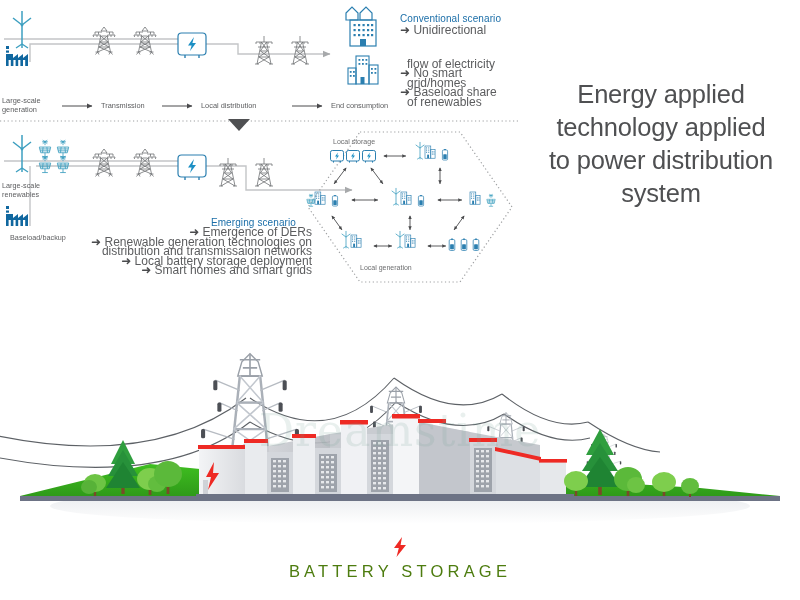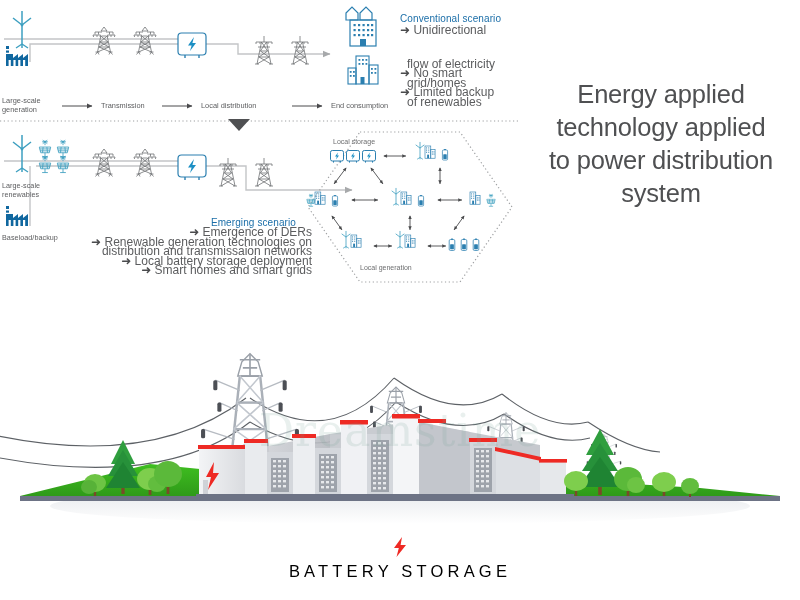--- a/index.html
+++ b/index.html
@@ -38,21 +38,21 @@
   #main-title {
     left: 524px; top: 78px; width: 274px;
     text-align: center;
     font-size: 25.5px; line-height: 33px;
     color: #4f5052; font-weight: normal; letter-spacing: -0.2px;
   }
 
   
   #caption {
     left: 0; top: 562px; width: 800px; text-align: center;
-    font-size: 16.5px; letter-spacing: 4.2px; color: #000000;
+    font-size: 16.5px; letter-spacing: 4.2px; color: #4d7c0f;
   }
   #caption-bolt { left: 0; top: 536px; width: 800px; text-align: center; }
 
   
   #watermark {
     left: 190px; top: 360px; width: 420px; height: 140px;
     color: rgba(120,160,150,0.16);
     font-size: 44px; letter-spacing: 1px;
     font-family: "DejaVu Serif", serif;
     display: flex; align-items: center; justify-content: center;
@@ -428,37 +428,37 @@
       </g>
     </svg>
 
     
     <div class="abs scenario-title" style="left:400px; top:13px;">Conventional scenario</div>
     <div class="abs bullet-list" style="left:400px; top:26px;">
       <span class="bl"><span class="arrow">➜ </span><span>Unidirectional</span></span>
       <span class="bl" style="padding-left:7px;margin-top:24px;"><span>flow of electricity</span></span>
       <span class="bl"><span class="arrow">➜ </span><span>No smart</span></span>
       <span class="bl" style="padding-left:7px;"><span>grid/homes</span></span>
-      <span class="bl"><span class="arrow">➜ </span><span>Limited backup</span></span>
+      <span class="bl"><span class="arrow">➜ </span><span>Baseload share</span></span>
       <span class="bl" style="padding-left:7px;"><span>of renewables</span></span>
     </div>
 
     <div class="abs stage-label" style="left:2px; top:96px;">
       <span style="display:block">Large-scale</span>
       <span style="display:block">generation</span>
     </div>
     <div class="abs stage-label" style="left:101px; top:101px;">Transmission</div>
     <div class="abs stage-label" style="left:201px; top:101px;">Local distribution</div>
     <div class="abs stage-label" style="left:331px; top:101px;">End consumption</div>
 
     <div class="abs label-sm" style="left:2px; top:181px;">
       <span style="display:block">Large-scale</span>
       <span style="display:block">renewables</span>
     </div>
-    <div class="abs label-sm" style="left:2px; top:233px;">Baseload/backup</div>
+    <div class="abs label-sm" style="left:10px; top:233px;">Baseload/backup</div>
 
     <div class="abs scenario-title" style="left:0px; top:217px; width:296px; text-align:right;">Emerging scenario</div>
     <div class="abs bullet-list" style="left:16px; top:228px; width:296px; text-align:right;">
       <span class="bl"><span class="arrow">➜ </span><span>Emergence of DERs</span></span>
       <span class="bl"><span class="arrow">➜ </span><span>Renewable generation technologies on</span></span>
       <span class="bl">distribution and transmissaion networks</span>
       <span class="bl"><span class="arrow">➜ </span><span>Local battery storage deployment</span></span>
       <span class="bl"><span class="arrow">➜ </span><span>Smart homes and smart grids</span></span>
     </div>
 

